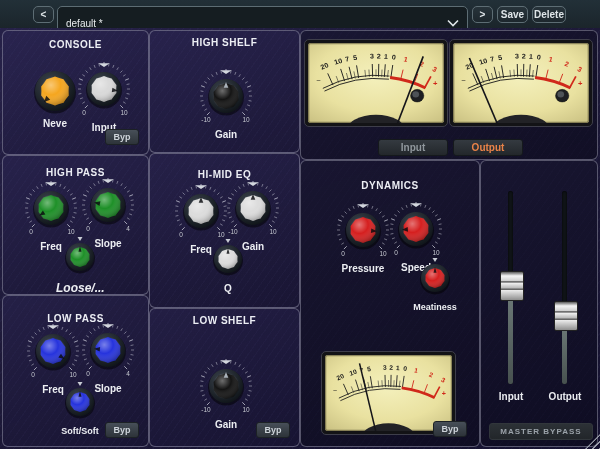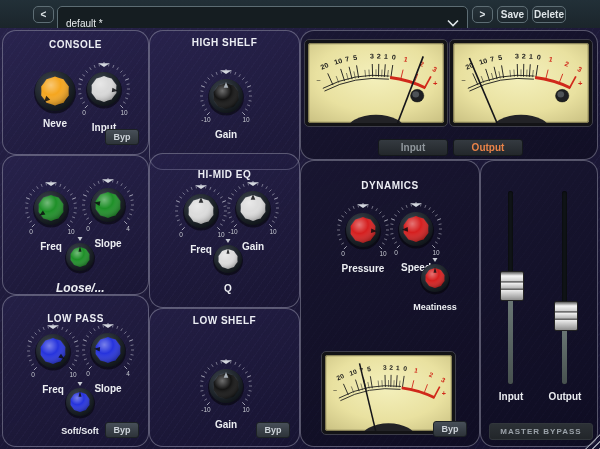--- a/index.html
+++ b/index.html
@@ -11,21 +11,21 @@
           background:linear-gradient(180deg,#27333a,#1d272d);color:#dfe5e8;font-size:10px;font-weight:bold;
           display:flex;align-items:center;justify-content:center;cursor:pointer;}
   #preset-box{position:absolute;left:57px;top:6px;width:411px;height:17px;box-sizing:border-box;border:1px solid #5d6d74;
           border-radius:5px;background:#151d21;color:#e8ecee;font-size:10px;display:flex;align-items:center;padding:16px 8px;}
   #preset-box .chev{margin-left:auto;}
   
   #body{position:absolute;left:0;top:28px;width:600px;height:421px;
         background:linear-gradient(150deg,#262148 0%,#1d1938 45%,#151230 100%);}
   #body:before{content:"";position:absolute;inset:0;
         background:repeating-linear-gradient(125deg,rgba(140,140,220,0.045) 0 1px,transparent 1px 6px);}
-  .panel{position:absolute;box-sizing:border-box;border:1px solid rgba(155,155,175,0.5);border-radius:14px;}
+  .panel{position:absolute;box-sizing:border-box;border:1px solid rgba(155,155,175,0.5);border-radius:6px;}
   .p-light{background:linear-gradient(160deg,rgba(48,42,92,0.35),rgba(20,17,45,0.2));}
   .p-dark{background:linear-gradient(160deg,rgba(22,20,44,0.65),rgba(10,9,24,0.55));}
   .sec-title{position:absolute;left:0;width:100%;text-align:center;color:#eceef4;font-size:10px;font-weight:bold;letter-spacing:0.5px;}
   .knob{position:absolute;text-align:center;}
   .knob-label{color:#eceef2;font-size:10px;font-weight:bold;margin-top:-1px;}
   .byp{position:absolute;width:32px;height:14px;border-radius:3px;border:1px solid #1c2125;
        background:linear-gradient(180deg,#474f58,#2d3339);color:#cdd3d9;font-size:9px;font-weight:bold;
        display:flex;align-items:center;justify-content:center;cursor:pointer;margin-left:32px;}
   
   .vu{position:absolute;background:#131316;border:1px solid #3e3e4a;border-radius:5px;padding:3px;box-sizing:border-box;}
@@ -137,20 +137,21 @@
             <polygon points="32.0,17.0 35.8,18.4 39.6,19.5 41.9,22.8 44.4,26.0 44.2,30.0 44.4,34.0 41.9,37.2 39.6,40.5 35.8,41.6 32.0,43.0 28.2,41.6 24.4,40.5 22.1,37.2 19.6,34.0 19.8,30.0 19.6,26.0 22.1,22.8 24.4,19.5 28.2,18.4" fill="#d9d9d9"></polygon>
             <circle cx="32" cy="30" r="13" fill="url(#sh2)"></circle>
             <polygon points="45.9,31.7 40.4,28.7 39.8,33.3" fill="rgba(8,10,14,0.82)"></polygon>
           </svg>
         <div class="knob-label">Input</div>
       </div>
       <div class="byp" style="right:9px;bottom:9px;">Byp</div>
     </div>
 
     <div class="panel p-light" style="left:2px;top:127px;width:147px;height:140px;">
+      <div class="sec-title" style="top:11px;">HIGH PASS</div>
       <div class="knob" style="left:16px;top:22px;width:64px;"><svg width="64" height="60" viewBox="0 0 64 60">
             <defs>
               <radialGradient id="rg3" cx="38%" cy="32%" r="75%">
                 <stop offset="0%" stop-color="#3c444e"></stop>
                 <stop offset="100%" stop-color="#0d1216"></stop>
               </radialGradient>
               <radialGradient id="sh3" cx="36%" cy="30%" r="75%">
                 <stop offset="0%" stop-color="rgba(255,255,255,0.38)"></stop>
                 <stop offset="45%" stop-color="rgba(255,255,255,0)"></stop>
                 <stop offset="100%" stop-color="rgba(0,0,0,0.32)"></stop>
@@ -378,21 +379,21 @@
             <circle cx="24" cy="25" r="14" fill="url(#rg8)"></circle>
             <polygon points="24.0,15.0 26.9,16.1 29.9,16.9 31.6,19.5 33.5,21.9 33.4,25.0 33.5,28.1 31.6,30.5 29.9,33.1 26.9,33.9 24.0,35.0 21.1,33.9 18.1,33.1 16.4,30.5 14.5,28.1 14.6,25.0 14.5,21.9 16.4,19.5 18.1,16.9 21.1,16.1" fill="#2633dd"></polygon>
             <circle cx="24" cy="25" r="10" fill="url(#sh8)"></circle>
             <polygon points="24.0,14.0 22.5,19.7 25.5,19.7" fill="rgba(8,10,14,0.82)"></polygon>
           </svg>
         <div class="knob-label" style="font-size:9px;">Soft/Soft</div>
       </div>
       <div class="byp" style="right:9px;bottom:8px;">Byp</div>
     </div>
 
-    <div class="panel p-light" style="left:149px;top:2px;width:151px;height:140px;">
+    <div class="panel p-light" style="left:149px;top:2px;width:151px;height:123px;">
       <div class="sec-title" style="top:6px;">HIGH SHELF</div>
       <div class="knob" style="left:44px;top:35px;width:64px;"><svg width="64" height="60" viewBox="0 0 64 60">
             <defs>
               <radialGradient id="rg9" cx="38%" cy="32%" r="75%">
                 <stop offset="0%" stop-color="#3c444e"></stop>
                 <stop offset="100%" stop-color="#0d1216"></stop>
               </radialGradient>
               <radialGradient id="sh9" cx="36%" cy="30%" r="75%">
                 <stop offset="0%" stop-color="rgba(255,255,255,0.38)"></stop>
                 <stop offset="45%" stop-color="rgba(255,255,255,0)"></stop>

